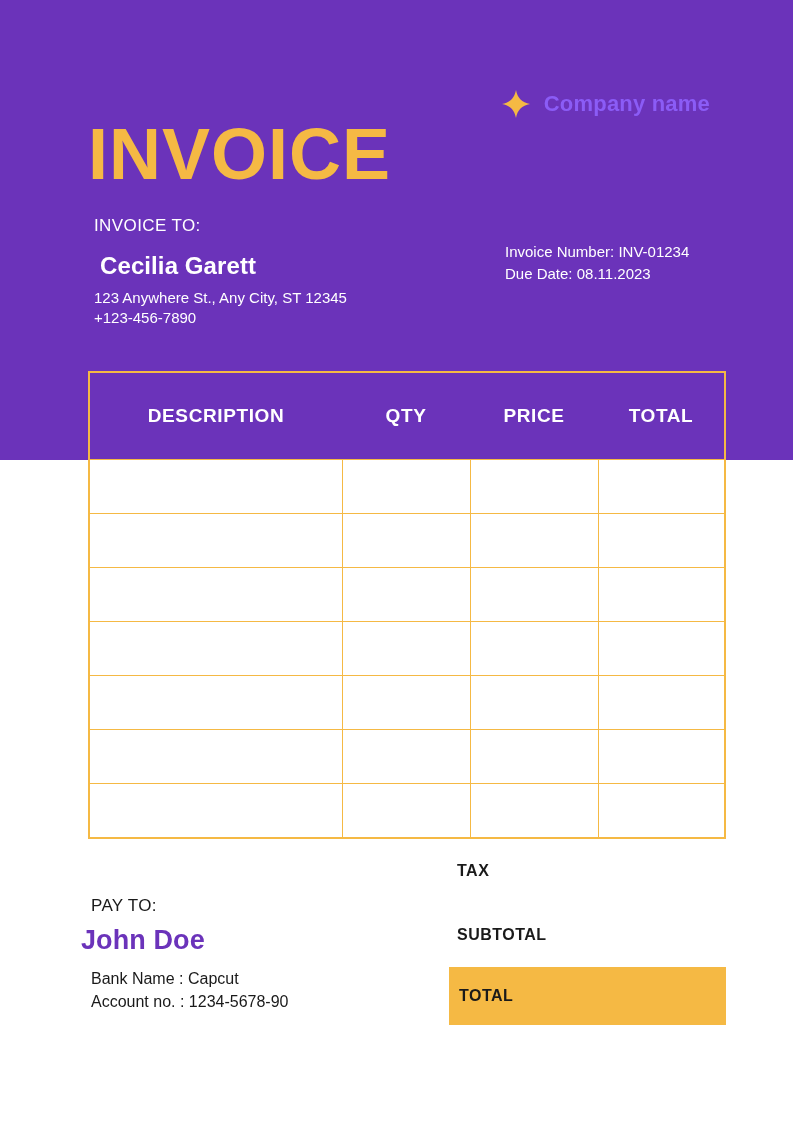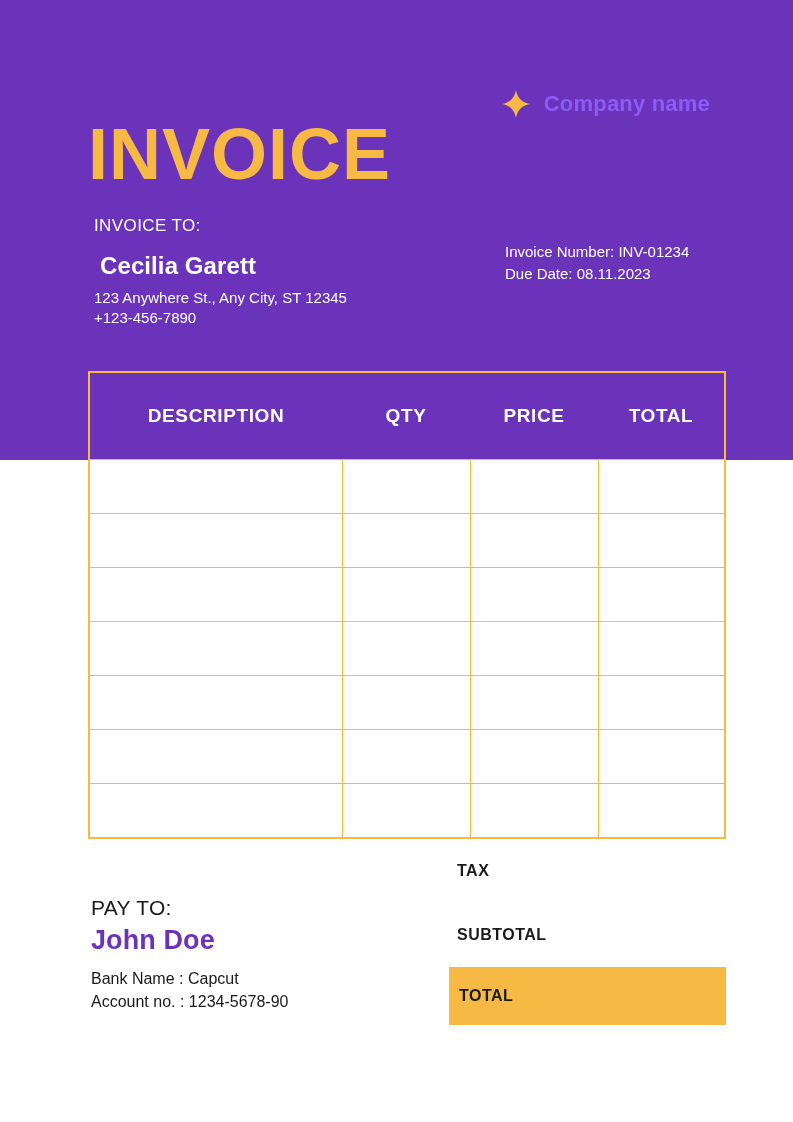--- a/index.html
+++ b/index.html
@@ -169,27 +169,27 @@
     background: #f5b944;
     height: 58px;
     padding-left: 10px;
   }
 
   
   .payto-label {
     position: absolute;
     left: 91px;
     top: 896px;
-    font-size: 21px;
+    font-size: 17px;
     color: #1a1a1a;
     letter-spacing: 0.3px;
   }
   .payto-name {
     position: absolute;
-    left: 91px;
+    left: 81px;
     top: 925px;
     font-size: 27px;
     font-weight: bold;
     color: #6b33ba;
     letter-spacing: 0.1px;
   }
   .payto-details {
     position: absolute;
     left: 91px;
     top: 968px;

